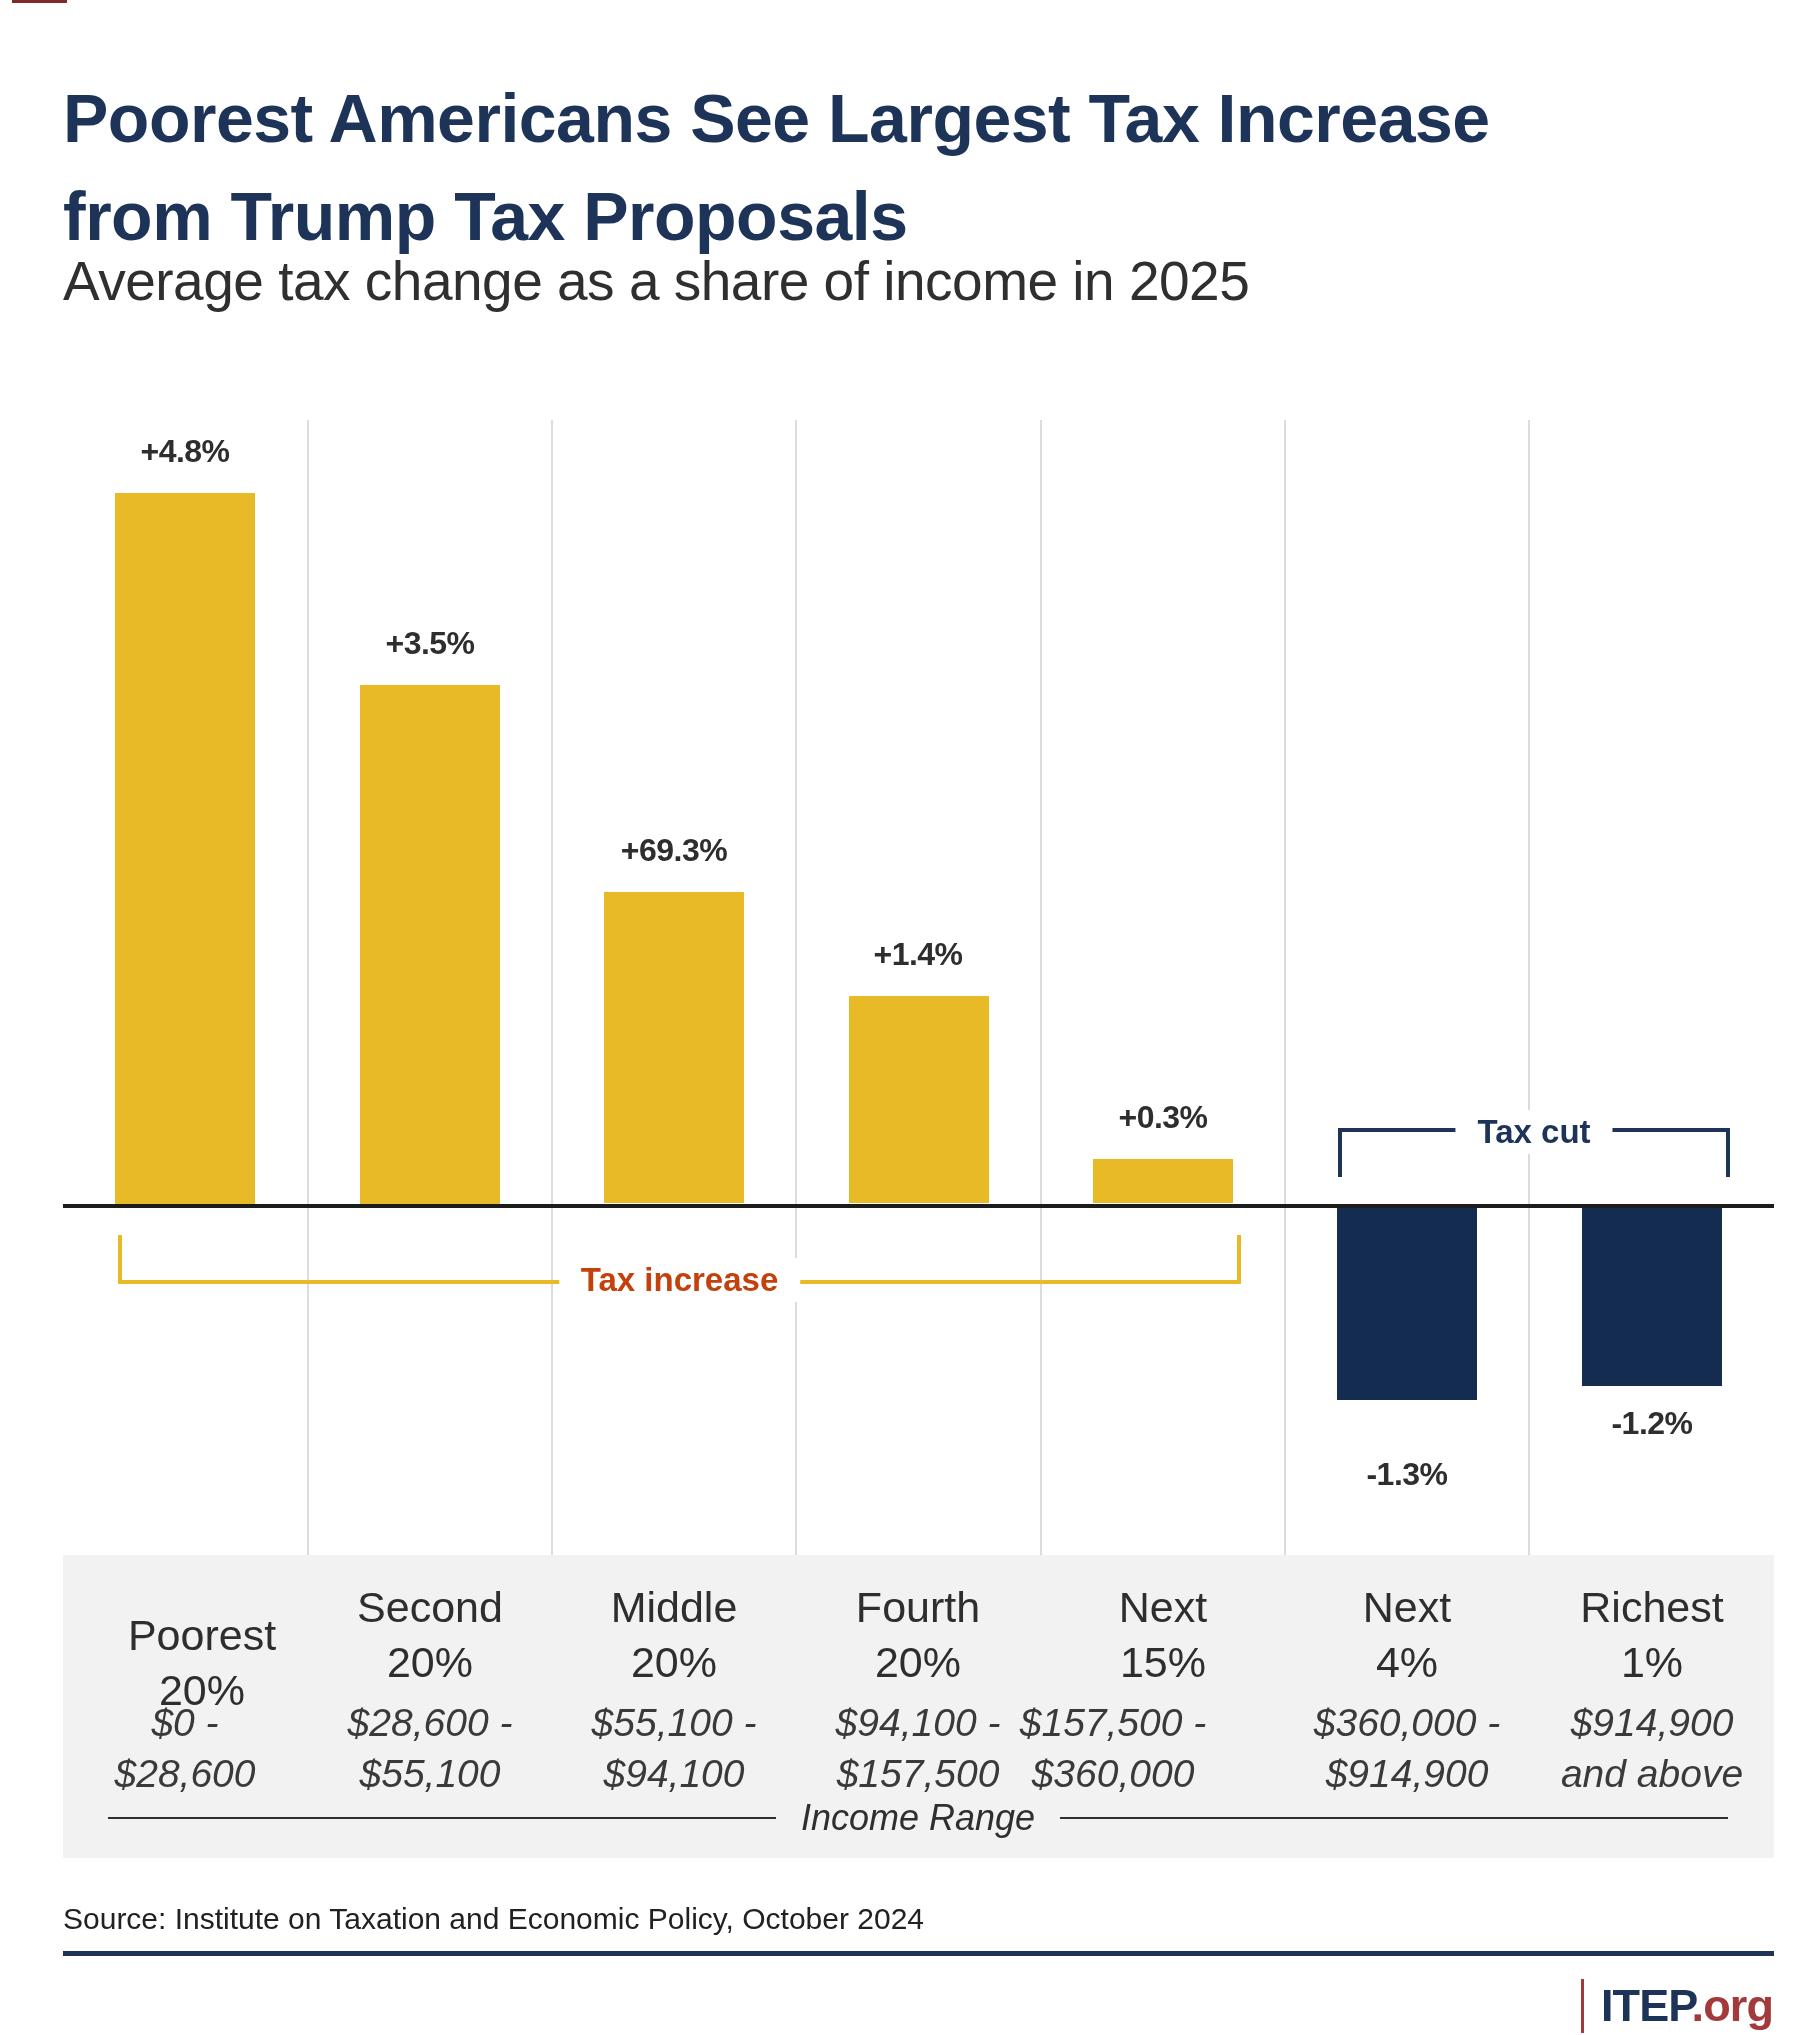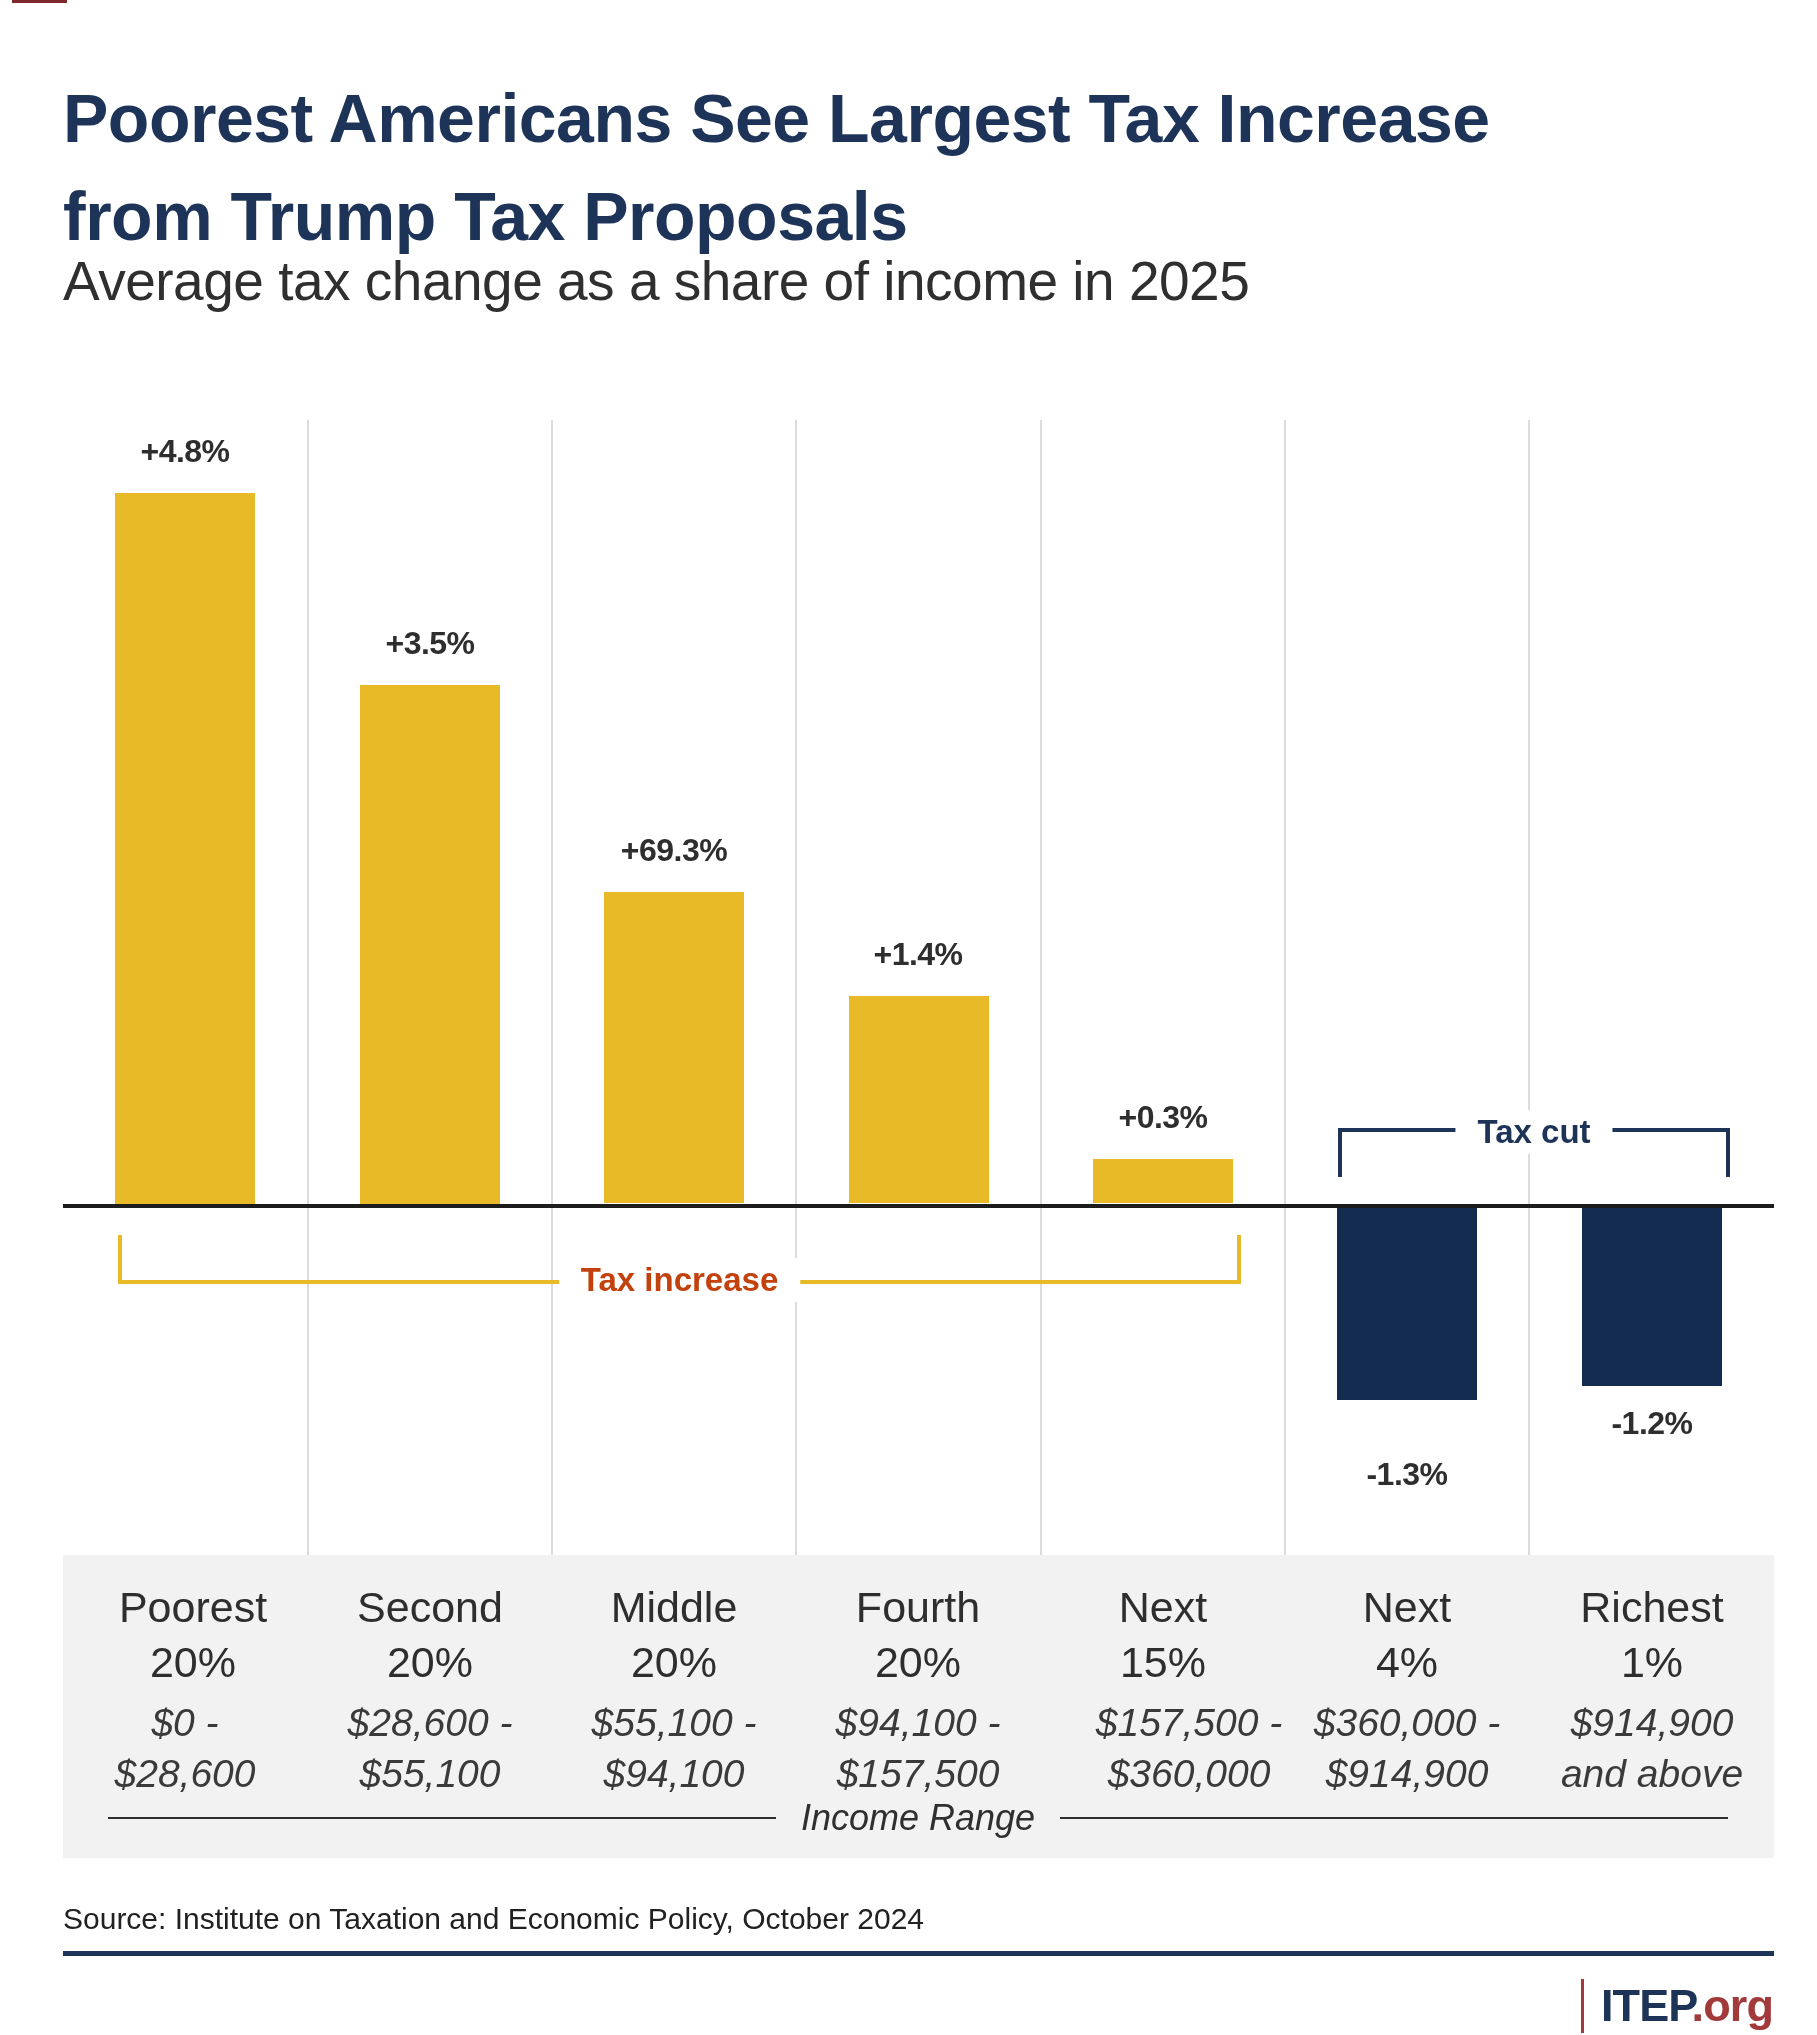--- a/index.html
+++ b/index.html
@@ -102,30 +102,30 @@
   <div class="bracket cut">
     <span class="bk-label">Tax cut</span>
   </div>
 
   <div id="band">
     <div class="income-divider">
       <div class="rule"></div>
       <div class="xlab">Income Range</div>
       <div class="rule"></div>
     </div>
-  <div class="cat-label" style="left: 8px;">Poorest<br>20%</div>
+  <div class="cat-label" style="left: 17px; margin-top: 28px;">Poorest<br>20%</div>
       <div class="range-label" style="left: 0px;">$0 -<br>$28,600</div>
       <div class="cat-label" style="left: 245px;">Second<br>20%</div>
       <div class="range-label" style="left: 245px;">$28,600 -<br>$55,100</div>
       <div class="cat-label" style="left: 489px;">Middle<br>20%</div>
       <div class="range-label" style="left: 489px;">$55,100 -<br>$94,100</div>
       <div class="cat-label" style="left: 733px;">Fourth<br>20%</div>
       <div class="range-label" style="left: 733px;">$94,100 -<br>$157,500</div>
       <div class="cat-label" style="left: 978px;">Next<br>15%</div>
-      <div class="range-label" style="left: 1004px;">$157,500 -<br>$360,000</div>
+      <div class="range-label" style="left: 928px;">$157,500 -<br>$360,000</div>
       <div class="cat-label" style="left: 1222px;">Next<br>4%</div>
       <div class="range-label" style="left: 1222px;">$360,000 -<br>$914,900</div>
       <div class="cat-label" style="left: 1467px;">Richest<br>1%</div>
       <div class="range-label" style="left: 1467px;">$914,900<br>and above</div>
     </div>
 <div class="gridline" style="left: 244px;"></div>
     <div class="gridline" style="left: 488px;"></div>
     <div class="gridline" style="left: 732px;"></div>
     <div class="gridline" style="left: 977px;"></div>
     <div class="gridline" style="left: 1221px;"></div>

